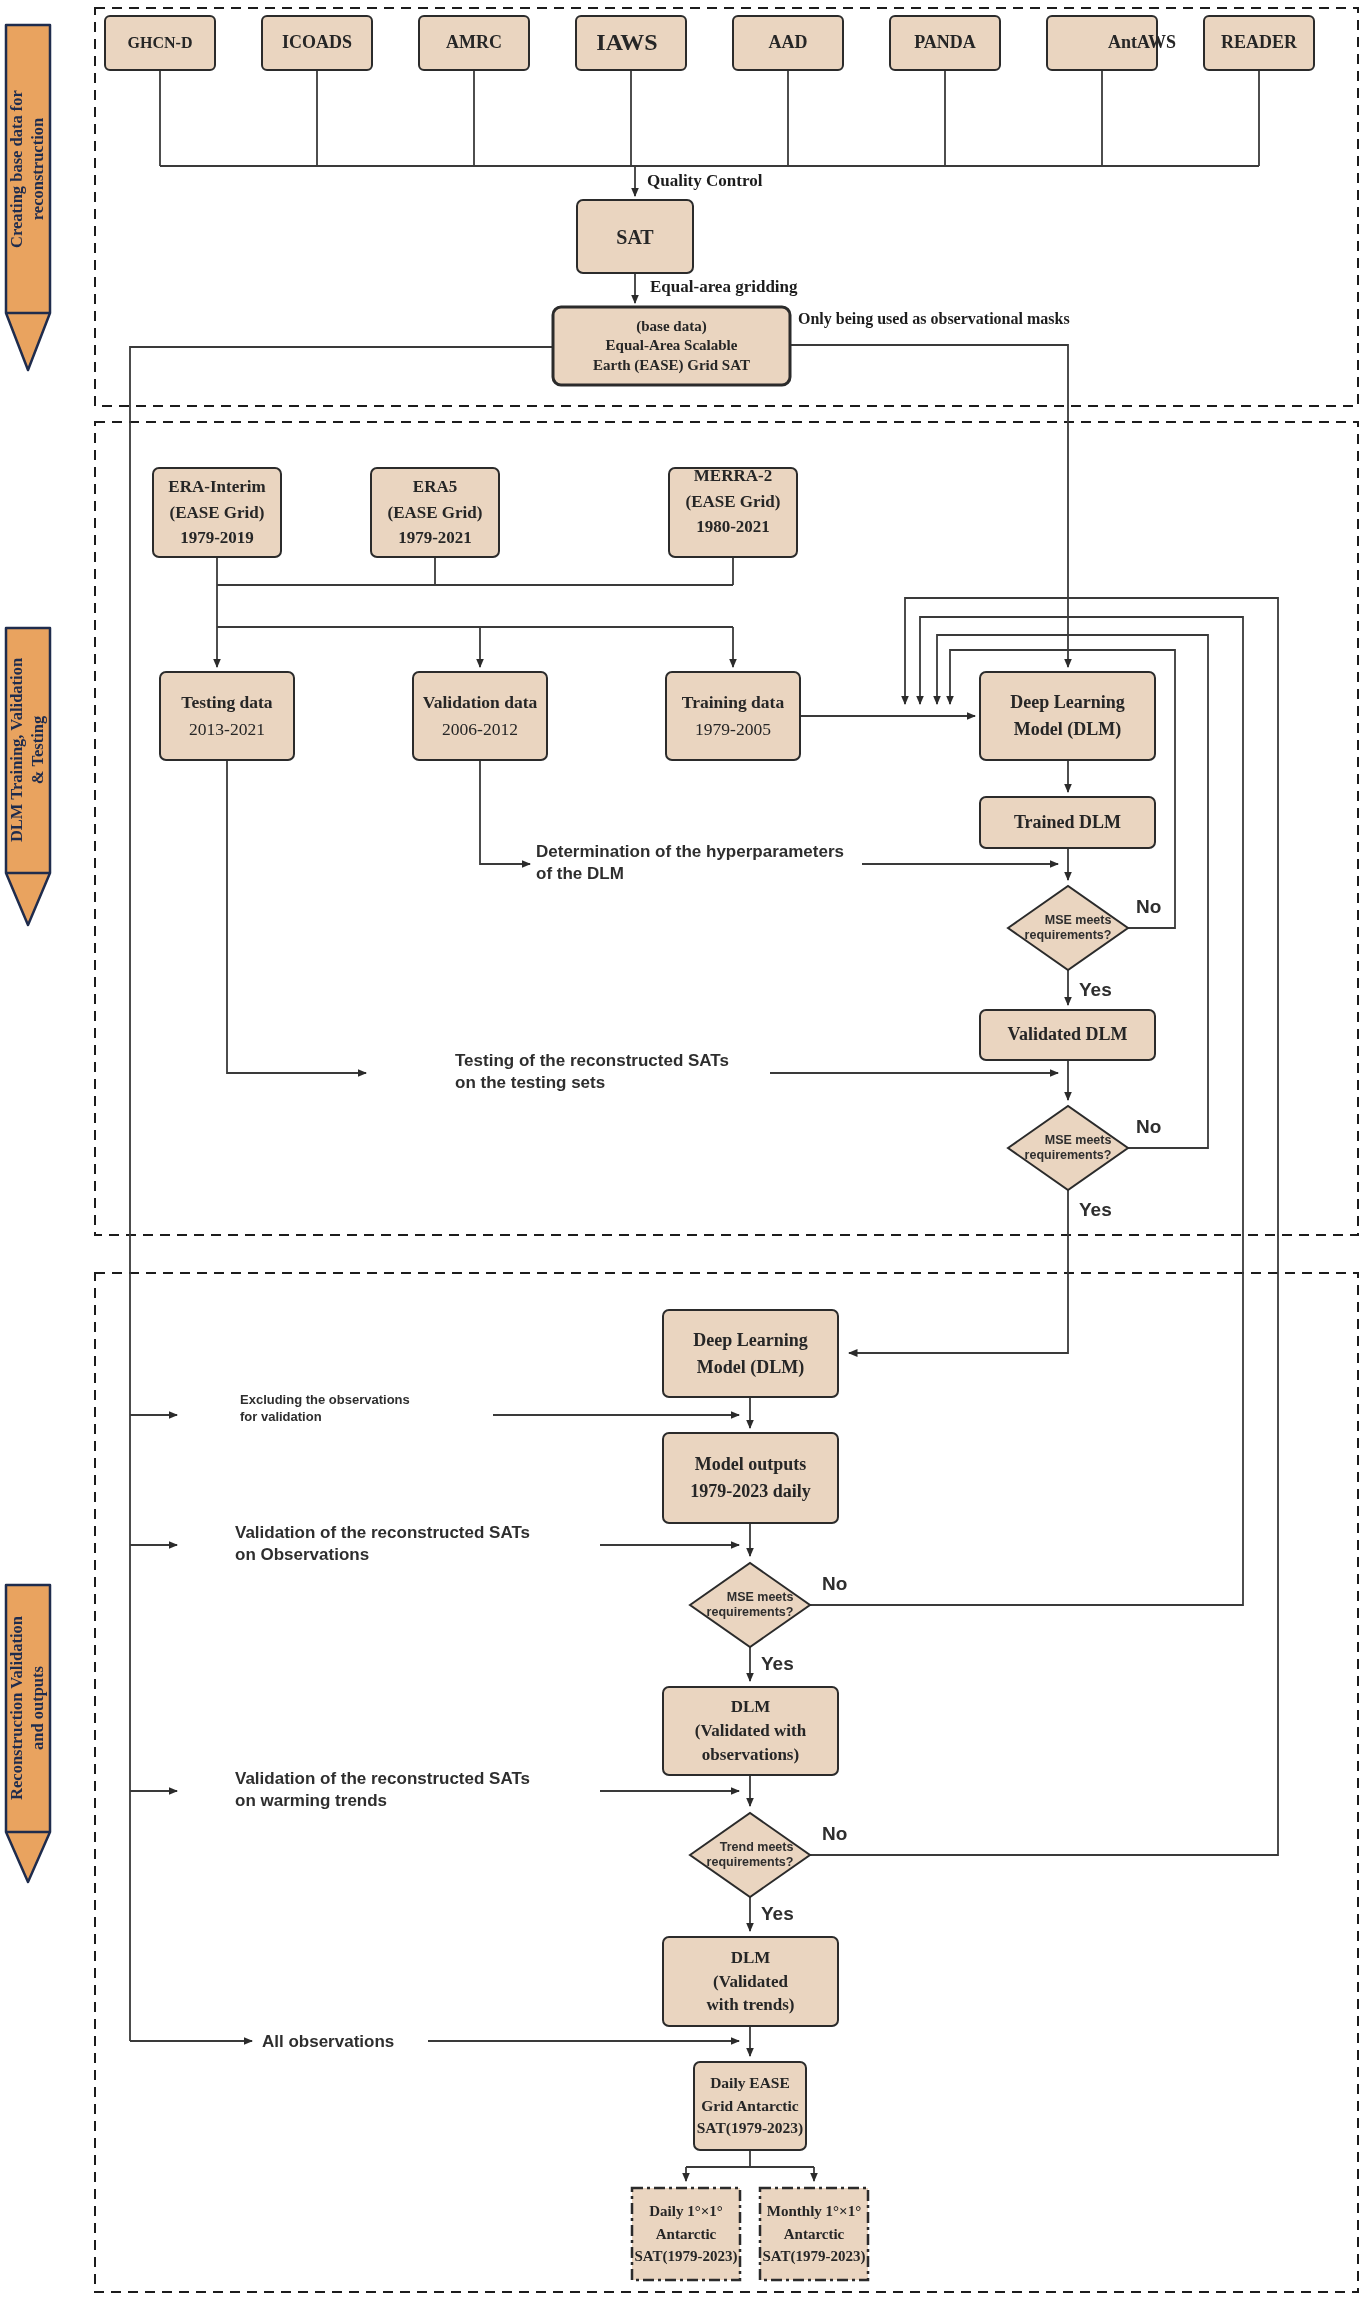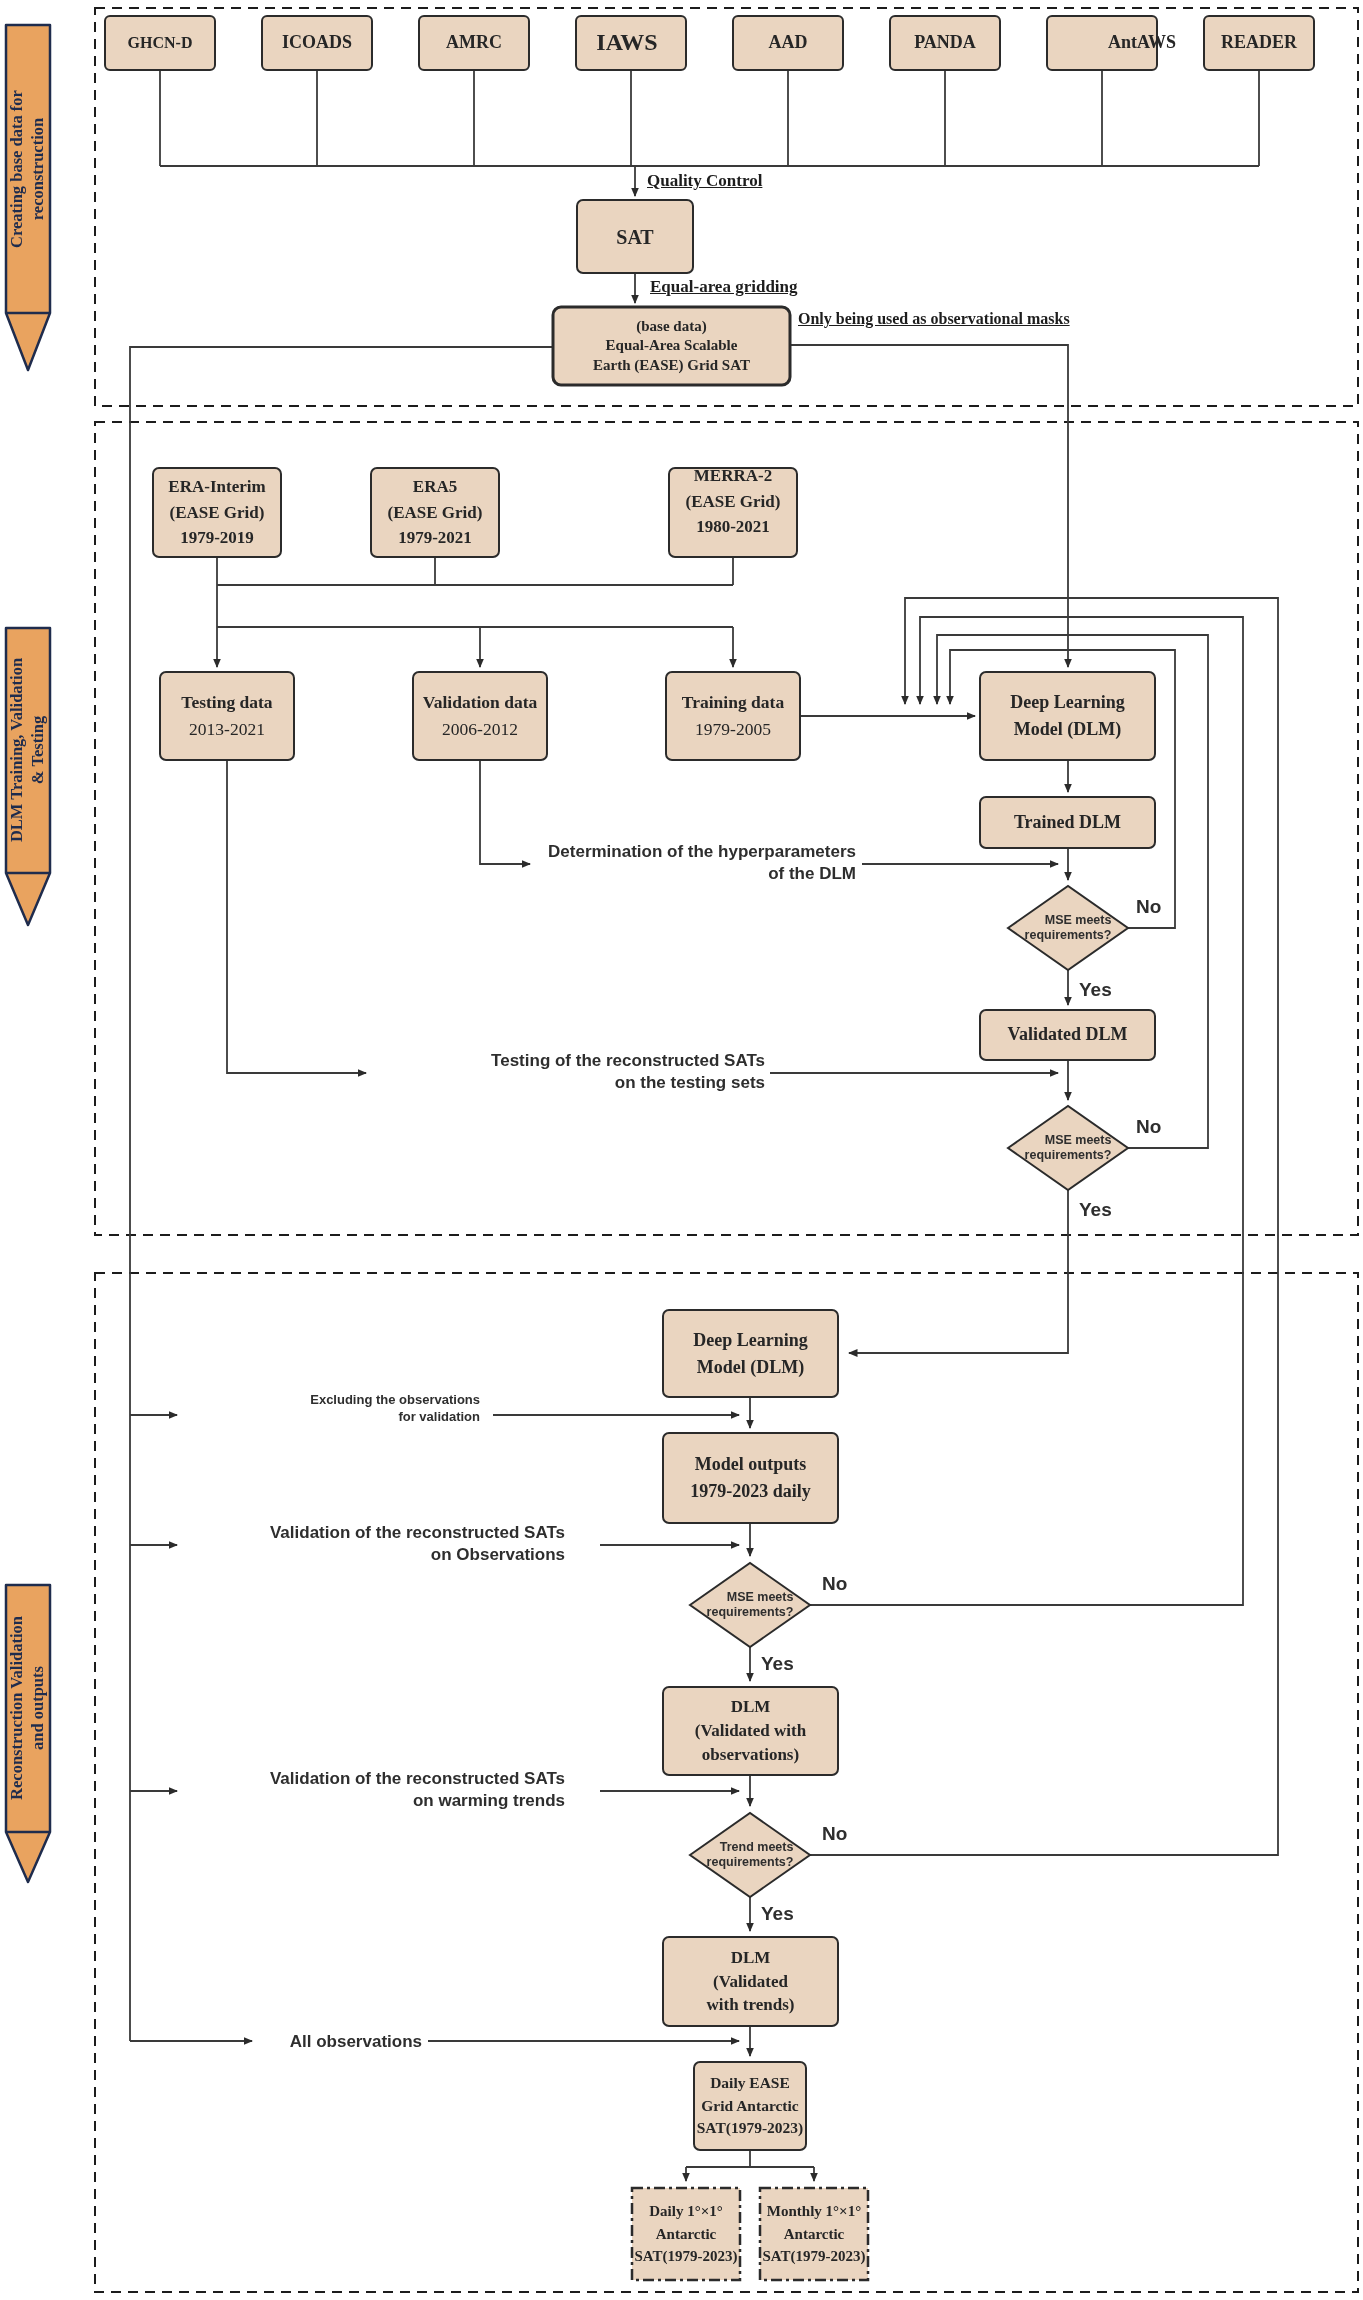--- a/index.html
+++ b/index.html
@@ -12,28 +12,28 @@
   }
   html,body{margin:0;padding:0;background:#ffffff;}
   #canvas{position:relative;width:1363px;height:2300px;background:#fff;overflow:hidden;
           font-family:"Liberation Serif","DejaVu Serif",serif;}
   svg{position:absolute;left:0;top:0;}
   .txt{position:absolute;color:var(--ink);white-space:pre-line;line-height:1.3;}
   .boxlab{display:flex;flex-direction:column;align-items:center;justify-content:center;
           text-align:center;font-weight:bold;pointer-events:none;}
   .serif{font-family:"Liberation Serif","DejaVu Serif",serif;}
   .ann{font-family:"Liberation Sans","DejaVu Sans",sans-serif;font-weight:bold;
-       text-align:right;color:#2e2e2e;}
+       text-align:left;color:#2e2e2e;}
   .yn{font-family:"Liberation Sans","DejaVu Sans",sans-serif;font-weight:bold;
       font-size:19px;color:#2e2e2e;}
   .dmt{font-family:"Liberation Sans","DejaVu Sans",sans-serif;font-weight:bold;
        font-size:12.5px;line-height:1.18;text-align:right;color:#2e2e2e;}
   .sb{font-weight:bold;font-size:16.5px;color:var(--arrow-stroke);text-align:center;
       white-space:pre-line;line-height:1.25;}
-  .serifann{font-weight:bold;color:#1d1d1d;text-decoration:underline;}
+  .serifann{font-weight:bold;color:#1d1d1d;}
 </style>
 </head>
 <body>
 
 <div id="canvas">
 
   <svg width="1363" height="2300" viewBox="0 0 1363 2300">
     <defs>
       <marker id="arw" markerWidth="11" markerHeight="9" refX="8.5" refY="4" orient="auto" markerUnits="userSpaceOnUse">
         <path d="M0,0 L9.5,4 L0,8 z" fill="#2b2b2b"></path>

